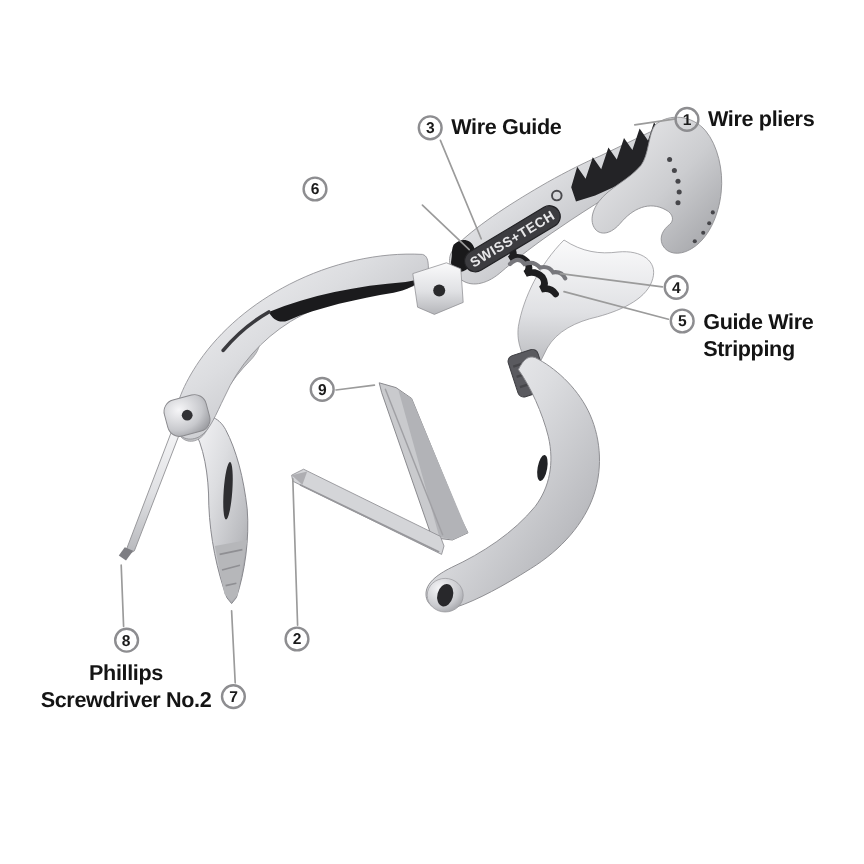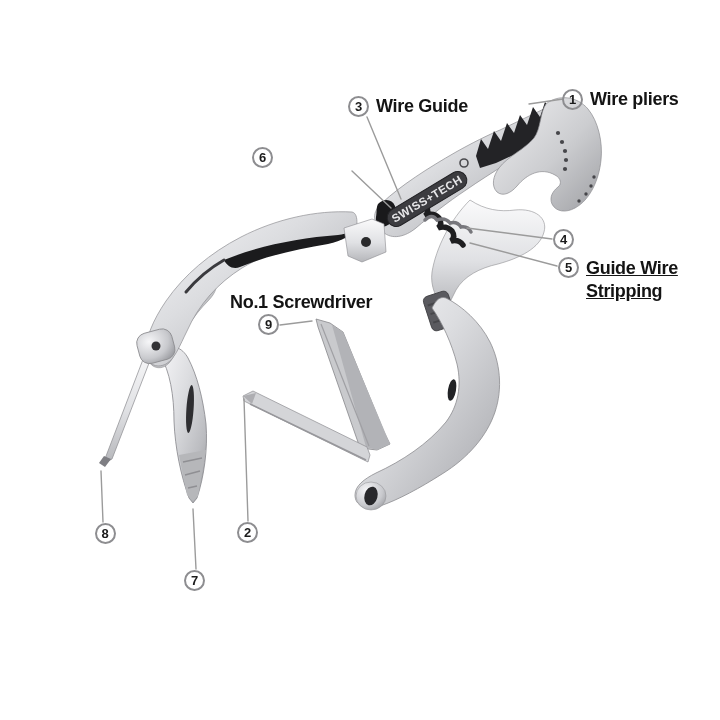--- a/index.html
+++ b/index.html
@@ -13,21 +13,21 @@
     color:#141414;font-weight:bold;font-size:18px;letter-spacing:-0.3px;
     white-space:nowrap;line-height:21px;
   }
   .badge{
     flex:0 0 auto;width:17px;height:17px;border:2px solid #8d8d90;border-radius:50%;
     display:flex;align-items:center;justify-content:center;
     font-size:13px;font-weight:bold;color:#1b1b1b;background:transparent;
     line-height:1;
   }
   .lbl{padding-top:0px;}
-  .two-line .lbl{line-height:23px;text-decoration:underline;}
+  .two-line .lbl{line-height:23px;}
   .centered{flex-direction:column;align-items:center;gap:6px;text-align:center;}
 </style>
 </head>
 <body>
 
 <div id="stage">
 
   <svg id="artwork" width="720" height="720" viewBox="0 0 720 720" xmlns="http://www.w3.org/2000/svg">
     <defs>
       <linearGradient id="gMetal" x1="0" y1="0" x2="1" y2="1">
@@ -188,32 +188,33 @@
   </div>
 
   <div class="callout two-line" style="left:558px;top:257px;">
     <span class="badge">5</span>
     <span class="lbl">
       <span>Guide Wire</span><br>
       <span>Stripping</span>
     </span>
   </div>
 
-  <div class="callout" style="left:230px;top:292px;">
-    <span class="lbl">No.1 Screwdriver</span>
-  </div>
   <div class="callout" style="left:258px;top:314px;">
     <span class="badge">9</span>
   </div>
 
   <div class="callout" style="left:237px;top:522px;">
     <span class="badge">2</span>
   </div>
 
   <div class="callout centered" style="left:30px;top:523px;width:150px;">
     <span class="badge">8</span>
+    <span class="lbl" style="line-height:22px;">
+      <span>Phillips</span><br>
+      <span>Screwdriver No.2</span>
+    </span>
   </div>
 
   <div class="callout" style="left:184px;top:570px;">
     <span class="badge">7</span>
   </div>
 
 </div>
 
 </body></html>

